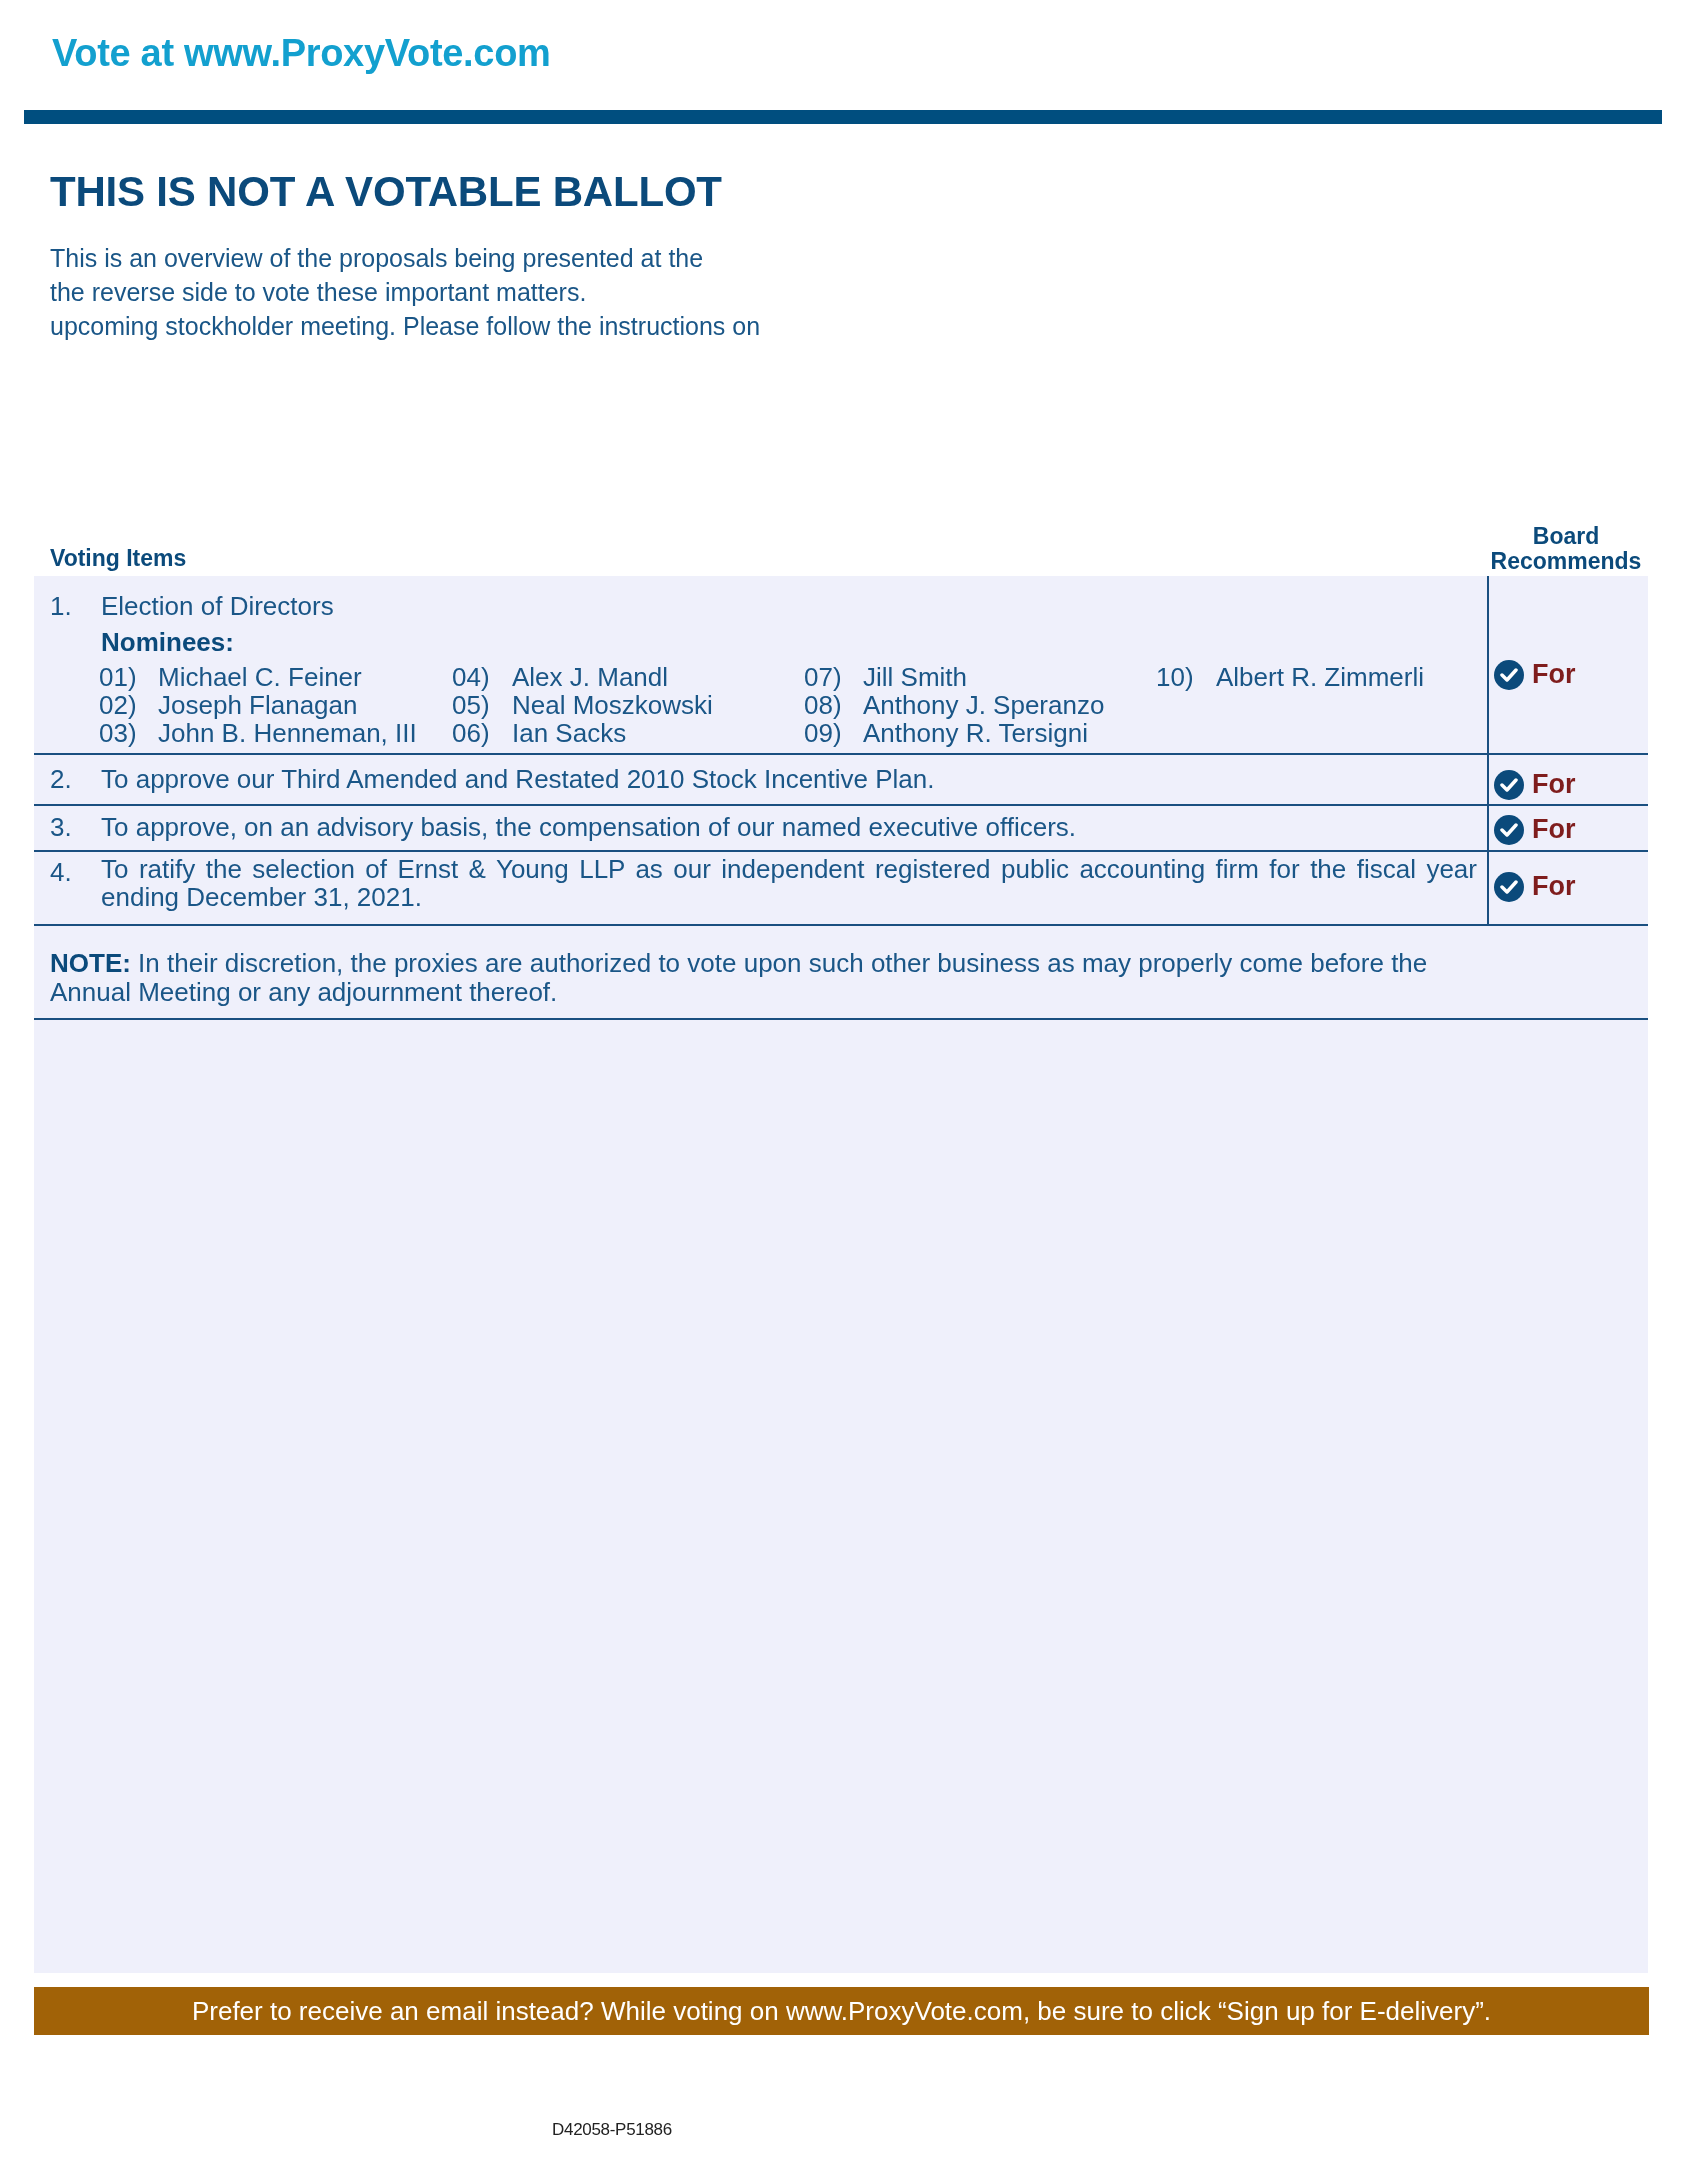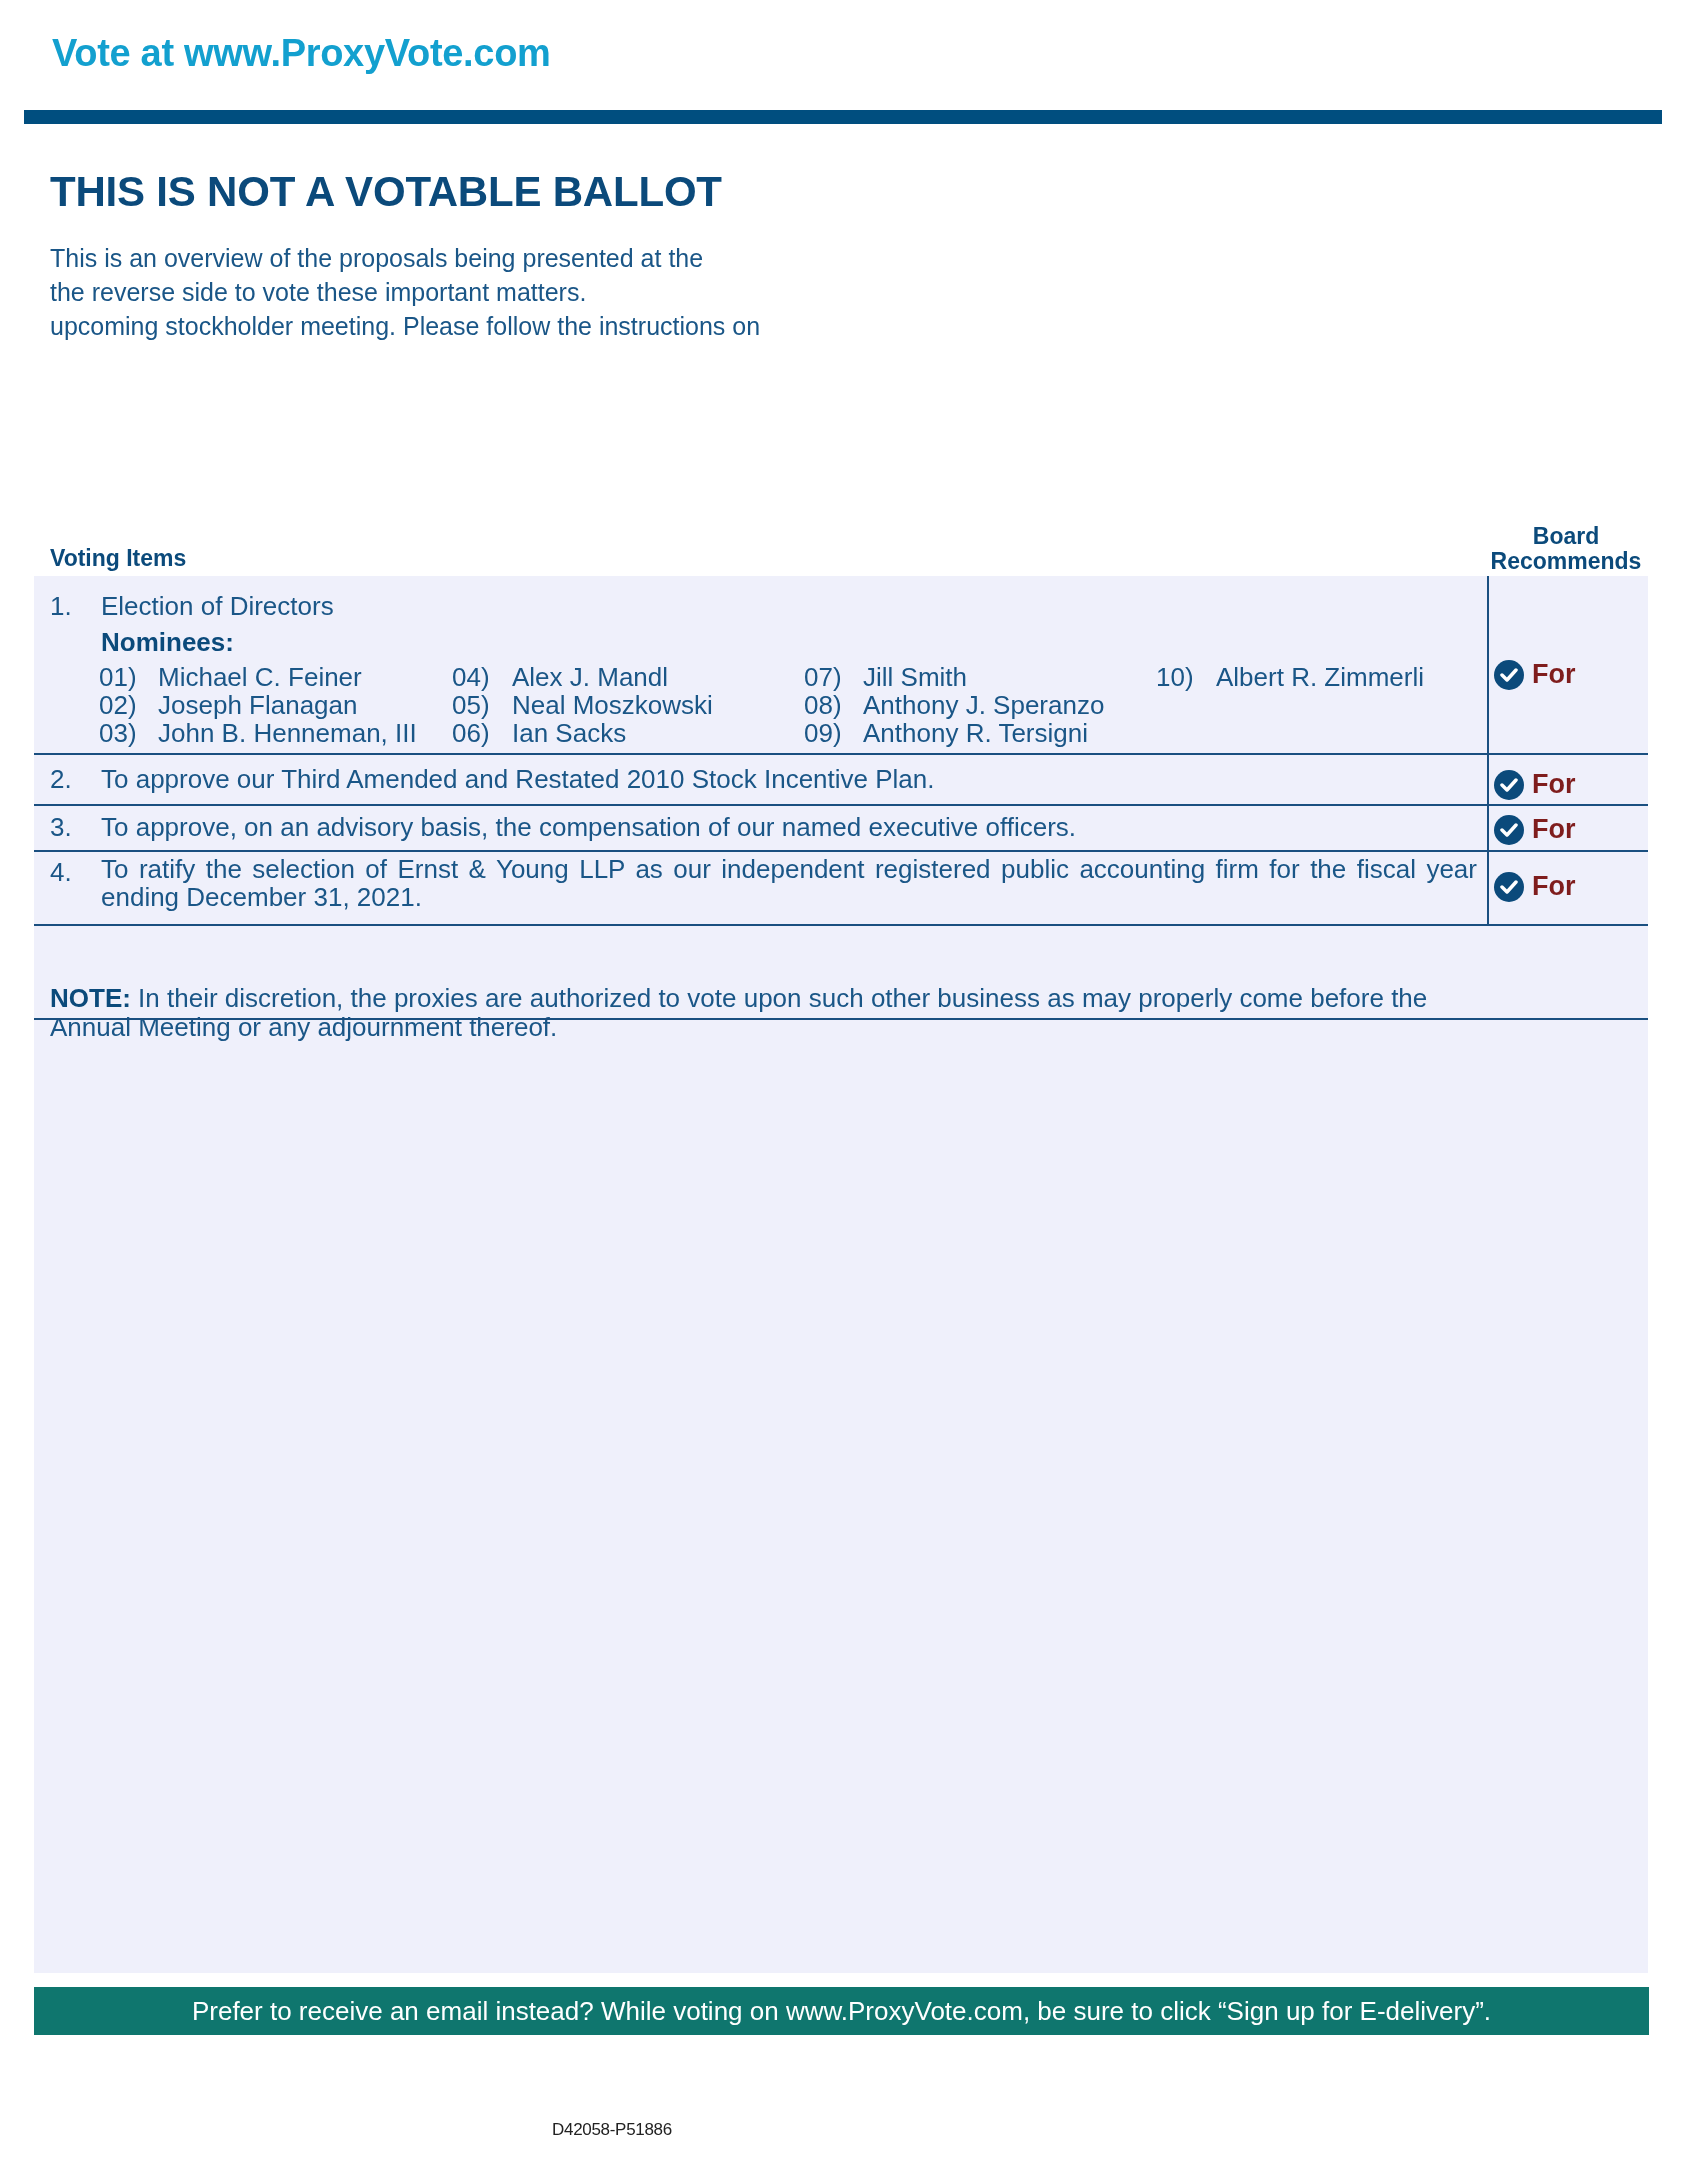--- a/index.html
+++ b/index.html
@@ -37,25 +37,25 @@
     left: 101px; top: 855px; width: 1376px; font-size: 26px; line-height: 28px; color: #1a5687;
     text-align: justify; text-align-last: left;
   }
   .for-wrap { display: flex; align-items: center; gap: 8px; }
   .check {
     width: 30px; height: 30px; border-radius: 50%; background: #0b4a7b;
     display: flex; align-items: center; justify-content: center;
   }
   .for-label { font-size: 27px; font-weight: bold; color: #7f1d1d; }
   .note {
-    left: 50px; top: 984px; width: 1431px; font-size: 26px; line-height: 29px; color: #1a5687;
+    left: 50px; top: 949px; width: 1431px; font-size: 26px; line-height: 29px; color: #1a5687;
   }
   .note b { color: #0b4a7b; }
   .footer-bar {
-    left: 34px; top: 1987px; width: 1615px; height: 48px; background: #0f766e;
+    left: 34px; top: 1987px; width: 1615px; height: 48px; background: #a16207;
     display: flex; align-items: center; justify-content: center;
   }
   .footer-text { color: #ffffff; font-size: 26px; white-space: nowrap; }
   .doc-code { left: 552px; top: 2120px; font-size: 17px; color: #222222; letter-spacing: -0.3px; }
 </style>
 </head>
 <body>
 
 <div class="abs header-link">Vote at www.ProxyVote.com</div>
 <div class="abs top-bar"></div>

